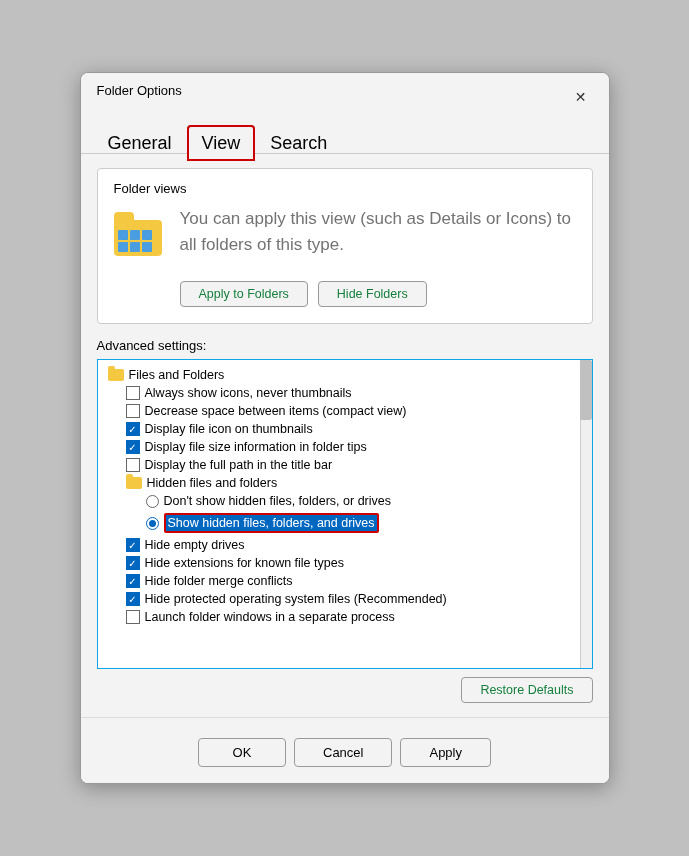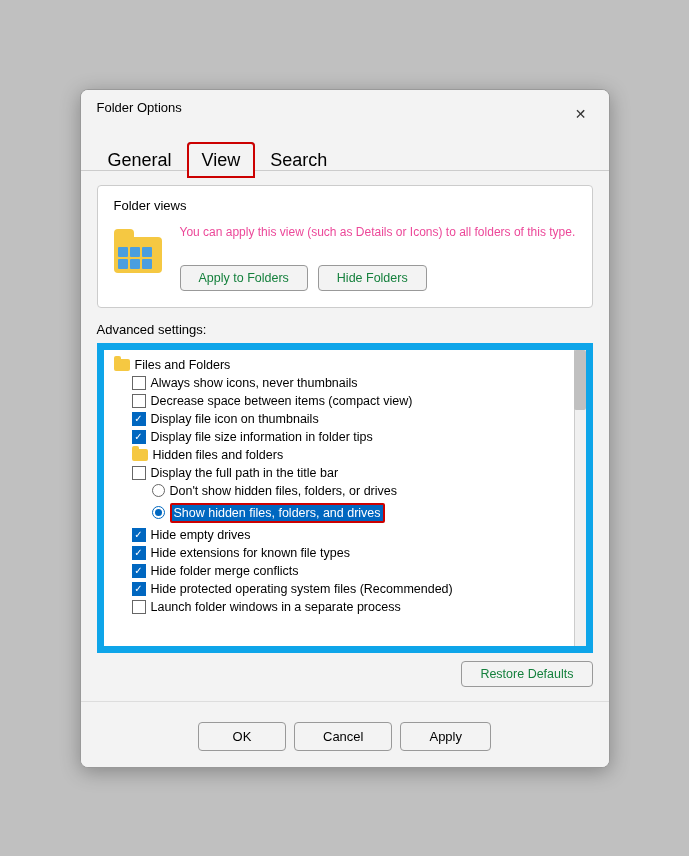--- a/index.html
+++ b/index.html
@@ -128,22 +128,22 @@
       grid-template-columns: repeat(3, 10px);
       grid-template-rows: repeat(2, 10px);
       gap: 2px;
     }
     .grid-cell {
       background: #4a9edf;
       border-radius: 1px;
     }
     .folder-views-text {
       flex: 1;
-      font-size: 12px;
-      color: #ec4899;
+      font-size: 17px;
+      color: #737373;
       line-height: 1.5;
       margin-bottom: 24px;
     }
     .folder-views-buttons {
       display: flex;
       gap: 10px;
       margin-top: 8px;
     }
     .btn {
       padding: 5px 18px;
@@ -153,21 +153,21 @@
       cursor: pointer;
       font-size: 12.5px;
       color: #15803d;
     }
     .advanced-label {
       font-size: 13px;
       color: #000;
       margin-bottom: 6px;
     }
     .tree-box {
-      border: 7px solid #0ea5e9;
+      border: 1px solid #0ea5e9;
       background: #fff;
       height: 310px;
       overflow: hidden;
       position: relative;
     }
     .tree-content {
       padding: 6px 8px;
       overflow-y: auto;
       height: 100%;
     }
@@ -374,27 +374,27 @@
           <div class="check-box checked">✓</div>
           <span>Display file icon on thumbnails</span>
         </div>
 
         <div class="tree-item indent1">
           <div class="check-box checked">✓</div>
           <span>Display file size information in folder tips</span>
         </div>
 
         <div class="tree-item indent1">
+          <div class="check-box empty"></div>
+          <span>Display the full path in the title bar</span>
+        </div>
+
+        <div class="tree-item indent1">
           <div class="folder-small"></div>
           <span>Hidden files and folders</span>
-        </div>
-
-        <div class="tree-item indent1">
-          <div class="check-box empty"></div>
-          <span>Display the full path in the title bar</span>
         </div>
 
         <div class="tree-item indent2">
           <div class="radio-box"></div>
           <span>Don't show hidden files, folders, or drives</span>
         </div>
 
         <div class="tree-item indent2">
           <div class="radio-box checked"></div>
           <span class="red-outline-row highlighted-row">

